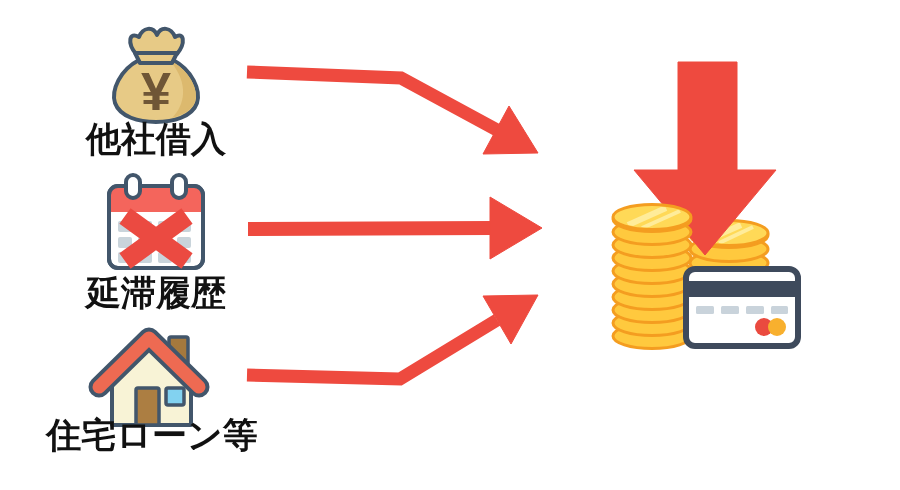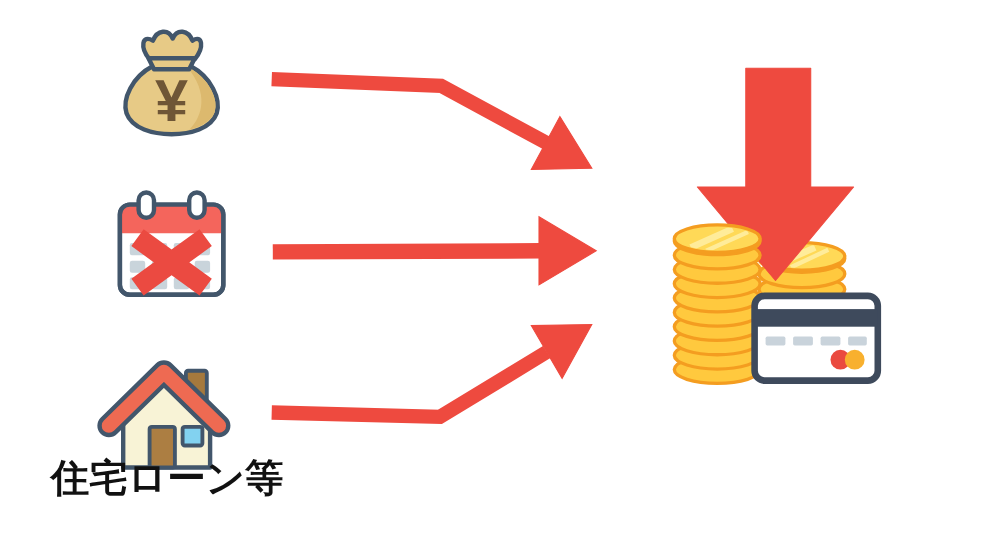--- a/index.html
+++ b/index.html
@@ -146,18 +146,20 @@
         <rect x="696" y="306" width="18" height="8" rx="1.5" fill="#C9D3DB"></rect>
         <rect x="721" y="306" width="18" height="8" rx="1.5" fill="#C9D3DB"></rect>
         <rect x="746" y="306" width="18" height="8" rx="1.5" fill="#C9D3DB"></rect>
         <rect x="771" y="306" width="17" height="8" rx="1.5" fill="#C9D3DB"></rect>
         <circle cx="764" cy="327" r="9" fill="#EA4A3F"></circle>
         <circle cx="777" cy="327" r="9" fill="#F8B02E"></circle>
       </g>
     </g>
   </svg>
 
+  <div class="label factor-label" style="left:36px; top:120px; width:240px;">他社借入</div>
 
+  <div class="label factor-label" style="left:36px; top:274px; width:240px;">延滞履歴</div>
 
   <div class="label factor-label" style="left:20px; top:416px; width:264px;">住宅ローン等</div>
 
 
 </div>
 
 </body></html>

